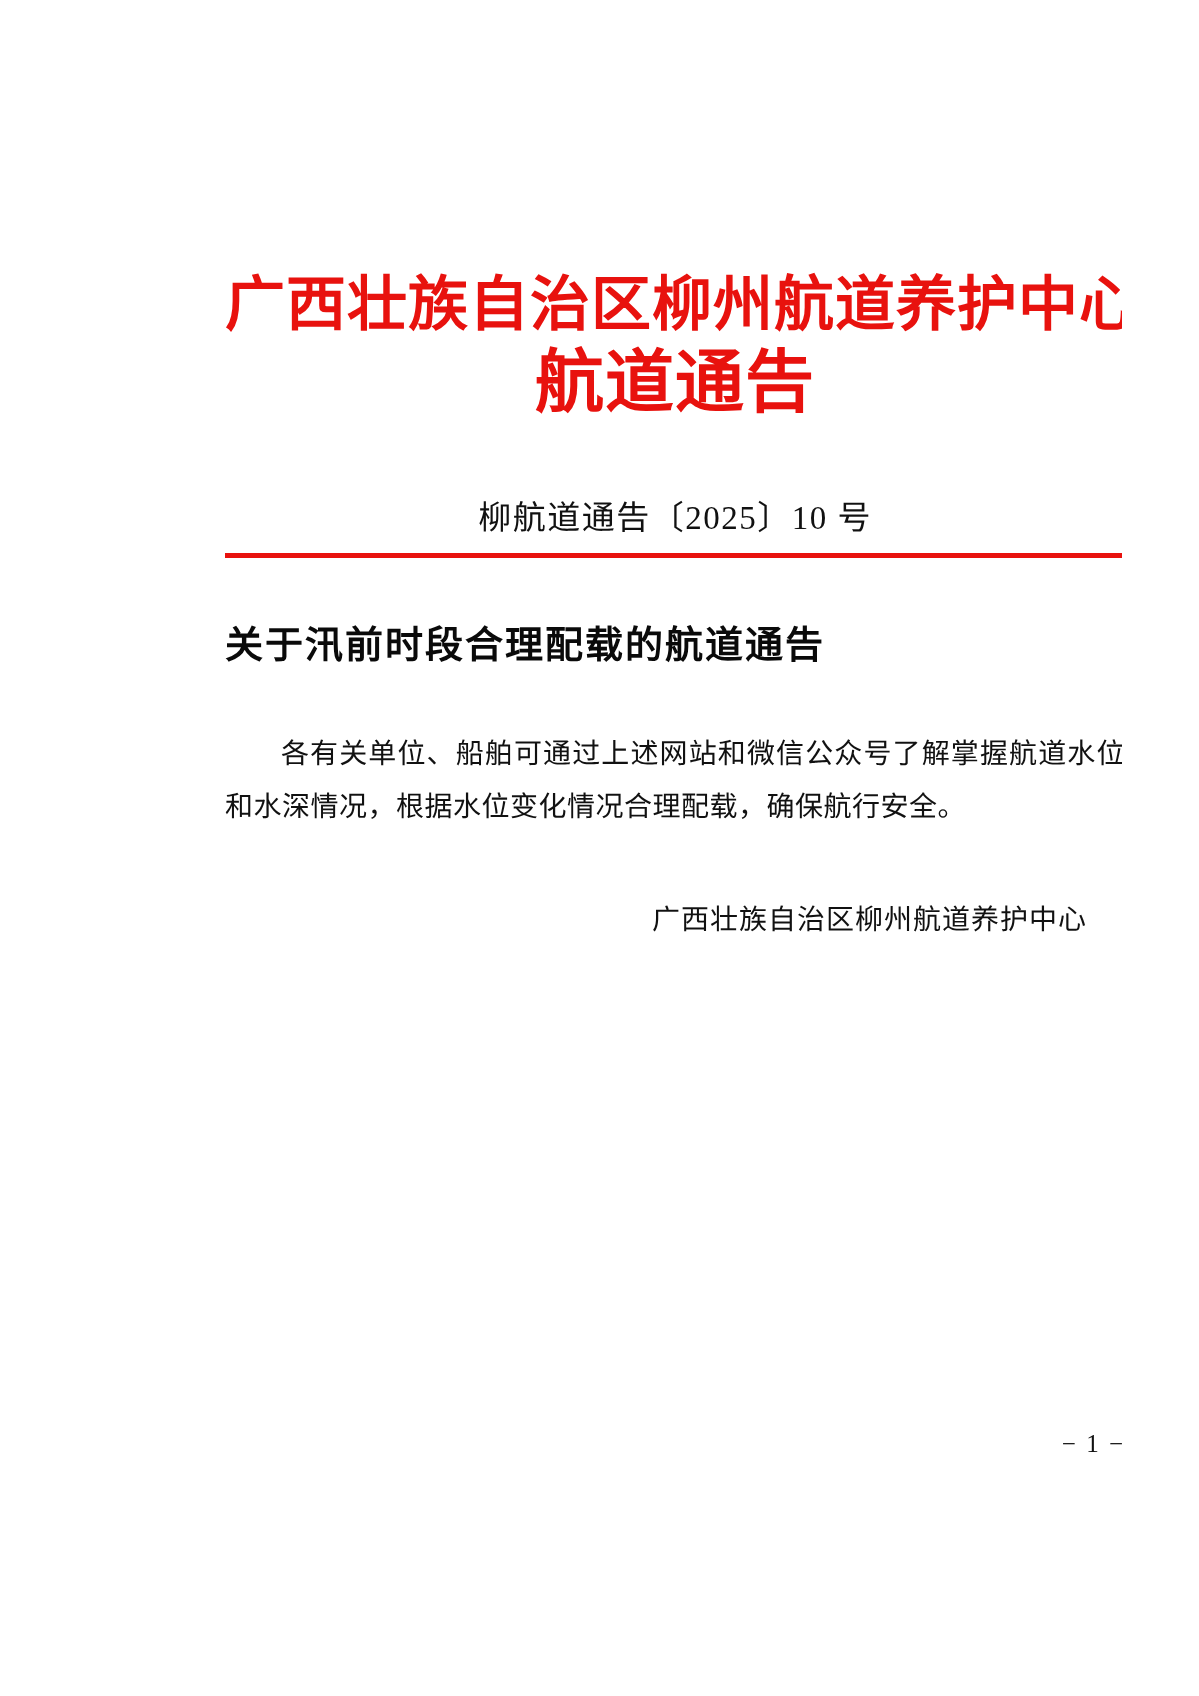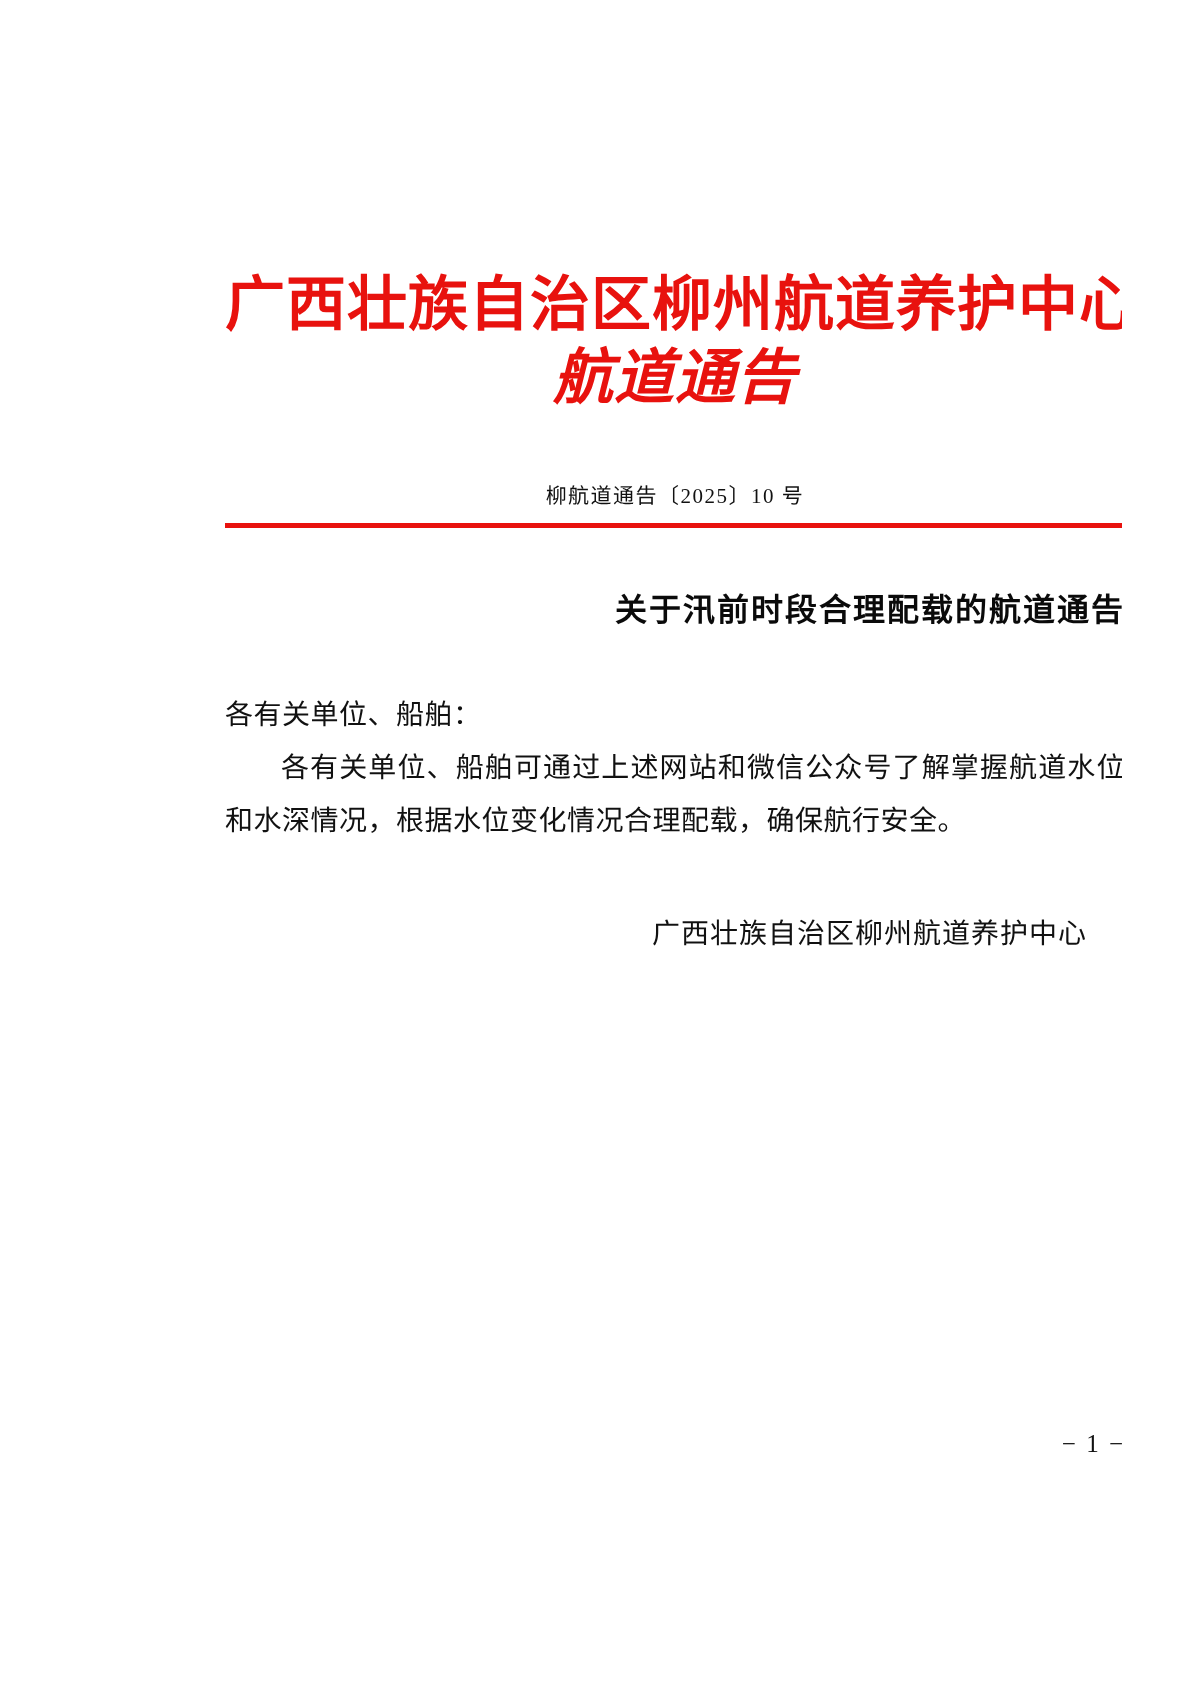--- a/index.html
+++ b/index.html
@@ -36,48 +36,47 @@
   .masthead-line {
     color: #e8120e;
     font-family: "Liberation Serif", "DejaVu Serif", serif;
     font-weight: 700;
     font-size: 60px;
     line-height: 1.12;
     letter-spacing: 1px;
     white-space: nowrap;
   }
   .masthead-line-2 {
-    font-size: 60px;
+    font-size: 69px;
     line-height: 1.3;
-    font-style: italic;
   }
 
   
   .docnum {
     margin-top: 62px;
     text-align: center;
-    font-size: 21px;
+    font-size: 33px;
     letter-spacing: 1.5px;
     color: #111111;
     font-family: "Liberation Serif", "DejaVu Serif", serif;
   }
 
   
   .red-rule {
     margin-top: 14px;
     height: 5px;
     background: #e8120e;
     width: 100%;
   }
 
   
   .subtitle {
     margin-top: 56px;
-    text-align: right;
-    font-size: 32px;
+    text-align: left;
+    font-size: 38px;
     font-weight: 700;
     letter-spacing: 2px;
     color: #0a0a0a;
     font-family: Liberation Sans, sans-serif;
   }
 
   
   .body {
     margin-top: 58px;
     font-size: 28px;
@@ -129,21 +128,20 @@
       <div class="masthead-line masthead-line-2">航道通告</div>
     </div>
 
     <div class="docnum">柳航道通告〔2025〕10 号</div>
 
     <div class="red-rule"></div>
 
     <div class="subtitle">关于汛前时段合理配载的航道通告</div>
 
     <div class="body">
-      <p class="para no-indent">各有关单位、船舶：</p>
       <p class="para">各有关单位、船舶可通过上述网站和微信公众号了解掌握航道水位和水深情况，根据水位变化情况合理配载，确保航行安全。</p>
     </div>
 
     <div class="signature">广西壮族自治区柳州航道养护中心</div>
 
   </div>
 
   <div class="footer">− 1 −</div>
 
 </div>

